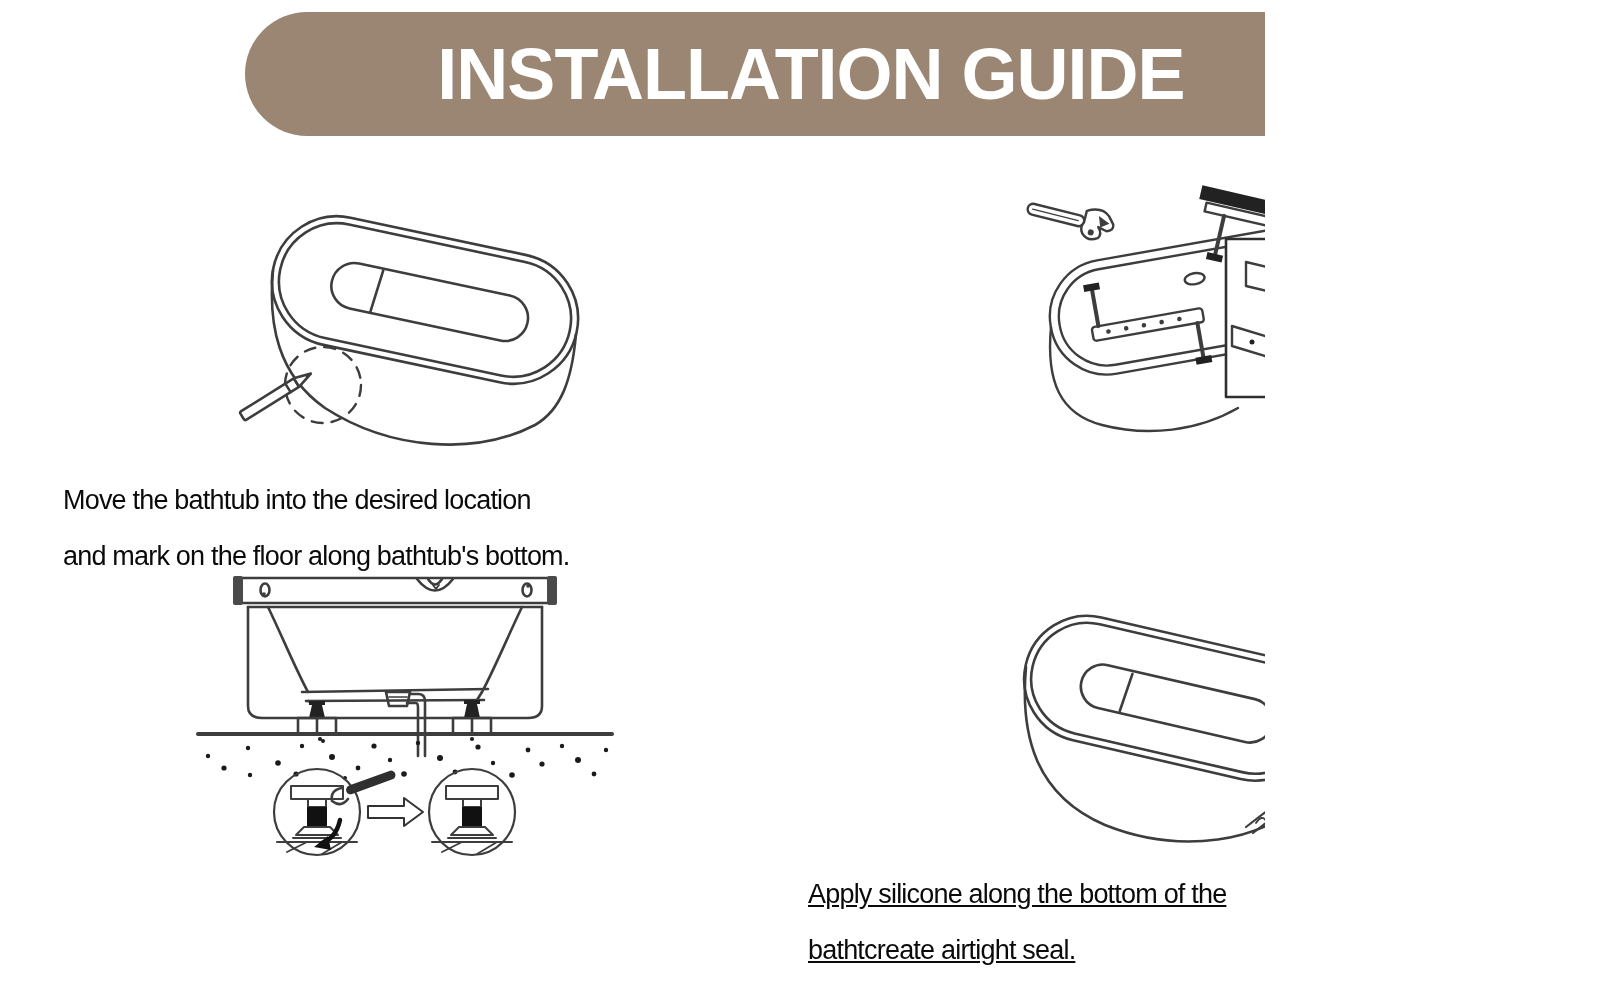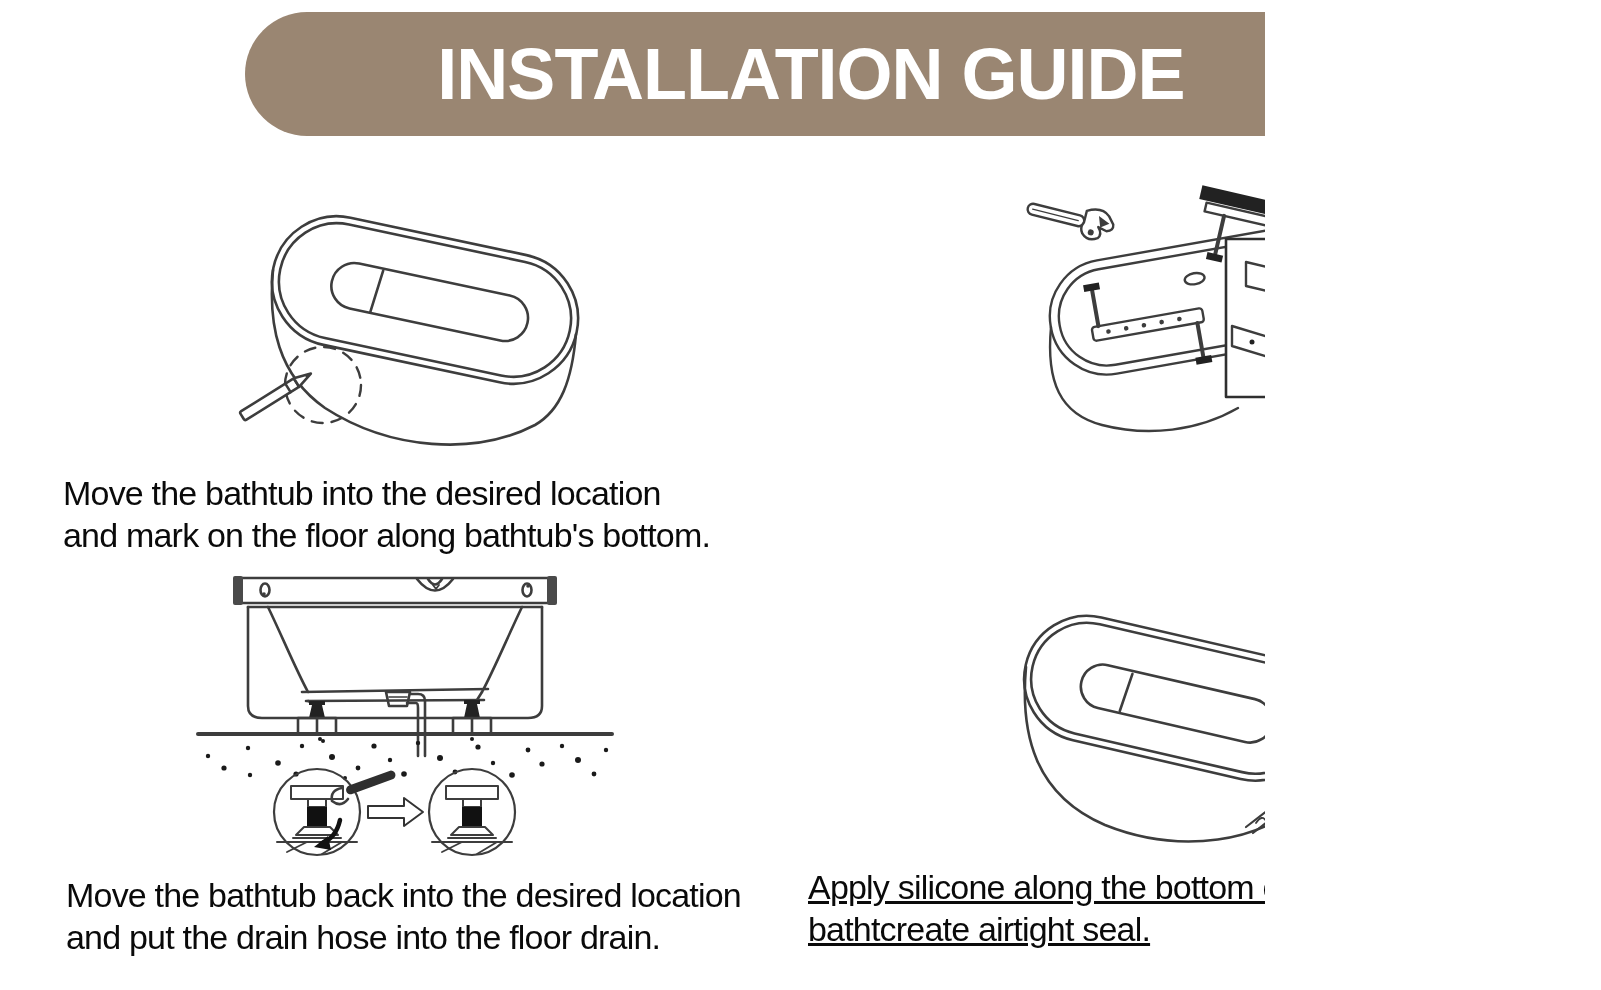--- a/index.html
+++ b/index.html
@@ -1,21 +1,21 @@
 <!DOCTYPE html>
 <html><head>
 <meta charset="utf-8">
 <style>
   html,body{margin:0;padding:0;background:#ffffff;}
   .page{position:relative;width:1265px;height:990px;background:#ffffff;overflow:hidden;
         font-family:"Liberation Sans","DejaVu Sans",sans-serif;}
   .banner{position:absolute;left:245px;top:12px;width:1132px;height:124px;border-radius:62px;
           background:#9a8672;color:#ffffff;display:flex;align-items:center;justify-content:center;}
   .banner h1{margin:0;font-size:72px;font-weight:bold;letter-spacing:-1px;white-space:nowrap;}
-  .caption{position:absolute;color:#0a0a0a;font-size:34px;line-height:42px;letter-spacing:-0.8px;
+  .caption{position:absolute;color:#0a0a0a;font-size:27px;line-height:56px;letter-spacing:-0.8px;
            white-space:pre;}
   .illus{position:absolute;}
   svg{display:block;}
 </style>
 </head>
 <body>
 
 <div class="page">
 
   <div class="banner" style="background: rgb(154, 134, 114); color: rgb(255, 255, 255);">
@@ -219,18 +219,16 @@
           <path d="M 302,222 Q 312,207 328,209 L 345,201 Q 355,198 352,206 L 366,201 Q 375,199 371,207 L 418,237 Q 426,243 414,246 L 352,252 Q 322,254 308,240 Q 300,231 302,222 Z"></path>
           <path d="M 345,201 L 352,212 M 366,201 L 370,212 M 352,206 L 356,214" stroke-width="1.8"></path>
           <path d="M 386,214 L 414,244" stroke-width="1.8"></path>
         </g>
       </g>
     </svg>
   </div>
 
   <div class="caption" style="left: 63px; top: 472px; color: rgb(10, 10, 10);">Move the bathtub into the desired location
 and mark on the floor along bathtub's bottom.</div>
-  <div class="caption" style="left: 66px; top: 874px; color: rgb(10, 10, 10);">Move the bathtub back into the desired location
-and put the drain hose into the floor drain.</div>
   <div class="caption" style="left: 808px; top: 866px; color: rgb(10, 10, 10); text-decoration: underline;">Apply silicone along the bottom of the
 bathtcreate airtight seal.</div>
 
 </div>
 
 </body></html>

